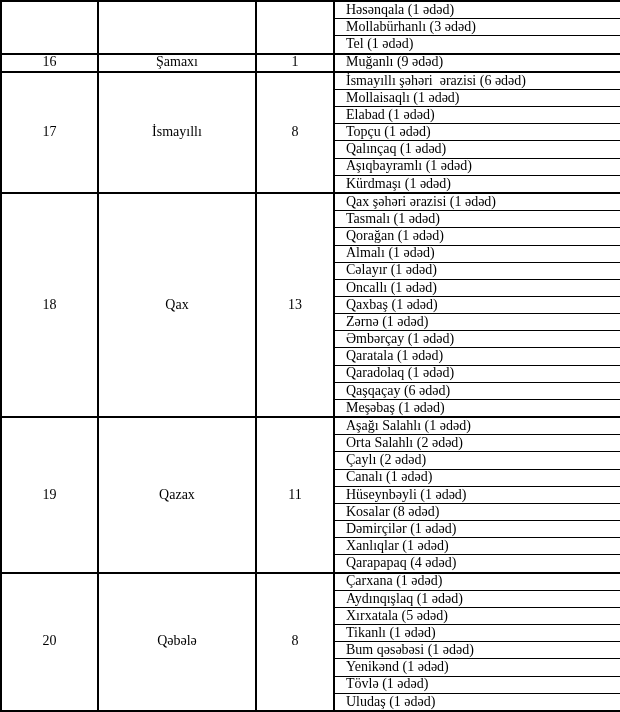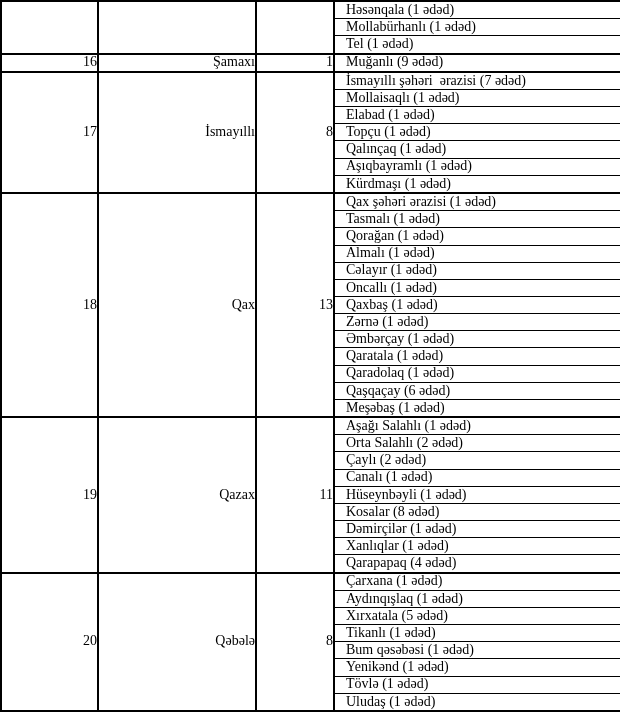--- a/index.html
+++ b/index.html
@@ -33,21 +33,21 @@
     background: #ffffff;
   }
   tr.section-start > td,
   td.merged {
     border-top-width: 2px;
   }
   table.districts {
     border: 2px solid #000000;
   }
   td.col-number, td.col-district, td.col-count {
-    text-align: right;
+    text-align: center;
   }
   td.village {
     text-align: left;
     padding-left: 11px;
     padding-right: 5px;
     white-space: pre;
   }
 </style>
 </head>
 <body>
@@ -61,36 +61,36 @@
       <col style="width:287px">
     </colgroup>
     <tbody>
         <tr class="section-start">
           <td rowspan="3" class="merged col-number"></td>
           <td rowspan="3" class="merged col-district"></td>
           <td rowspan="3" class="merged col-count"></td>
           <td class="village">Həsənqala (1 ədəd)</td>
         </tr>
         <tr>
-          <td class="village">Mollabürhanlı (1 ədəd)</td>
+          <td class="village">Mollabürhanlı (3 ədəd)</td>
         </tr>
         <tr>
           <td class="village">Tel (1 ədəd)</td>
         </tr>
         <tr class="section-start">
           <td rowspan="1" class="merged col-number">16</td>
           <td rowspan="1" class="merged col-district">Şamaxı</td>
           <td rowspan="1" class="merged col-count">1</td>
           <td class="village">Muğanlı (9 ədəd)</td>
         </tr>
         <tr class="section-start">
           <td rowspan="7" class="merged col-number">17</td>
           <td rowspan="7" class="merged col-district">İsmayıllı</td>
           <td rowspan="7" class="merged col-count">8</td>
-          <td class="village">İsmayıllı şəhəri  ərazisi (7 ədəd)</td>
+          <td class="village">İsmayıllı şəhəri  ərazisi (6 ədəd)</td>
         </tr>
         <tr>
           <td class="village">Mollaisaqlı (1 ədəd)</td>
         </tr>
         <tr>
           <td class="village">Elabad (1 ədəd)</td>
         </tr>
         <tr>
           <td class="village">Topçu (1 ədəd)</td>
         </tr>

